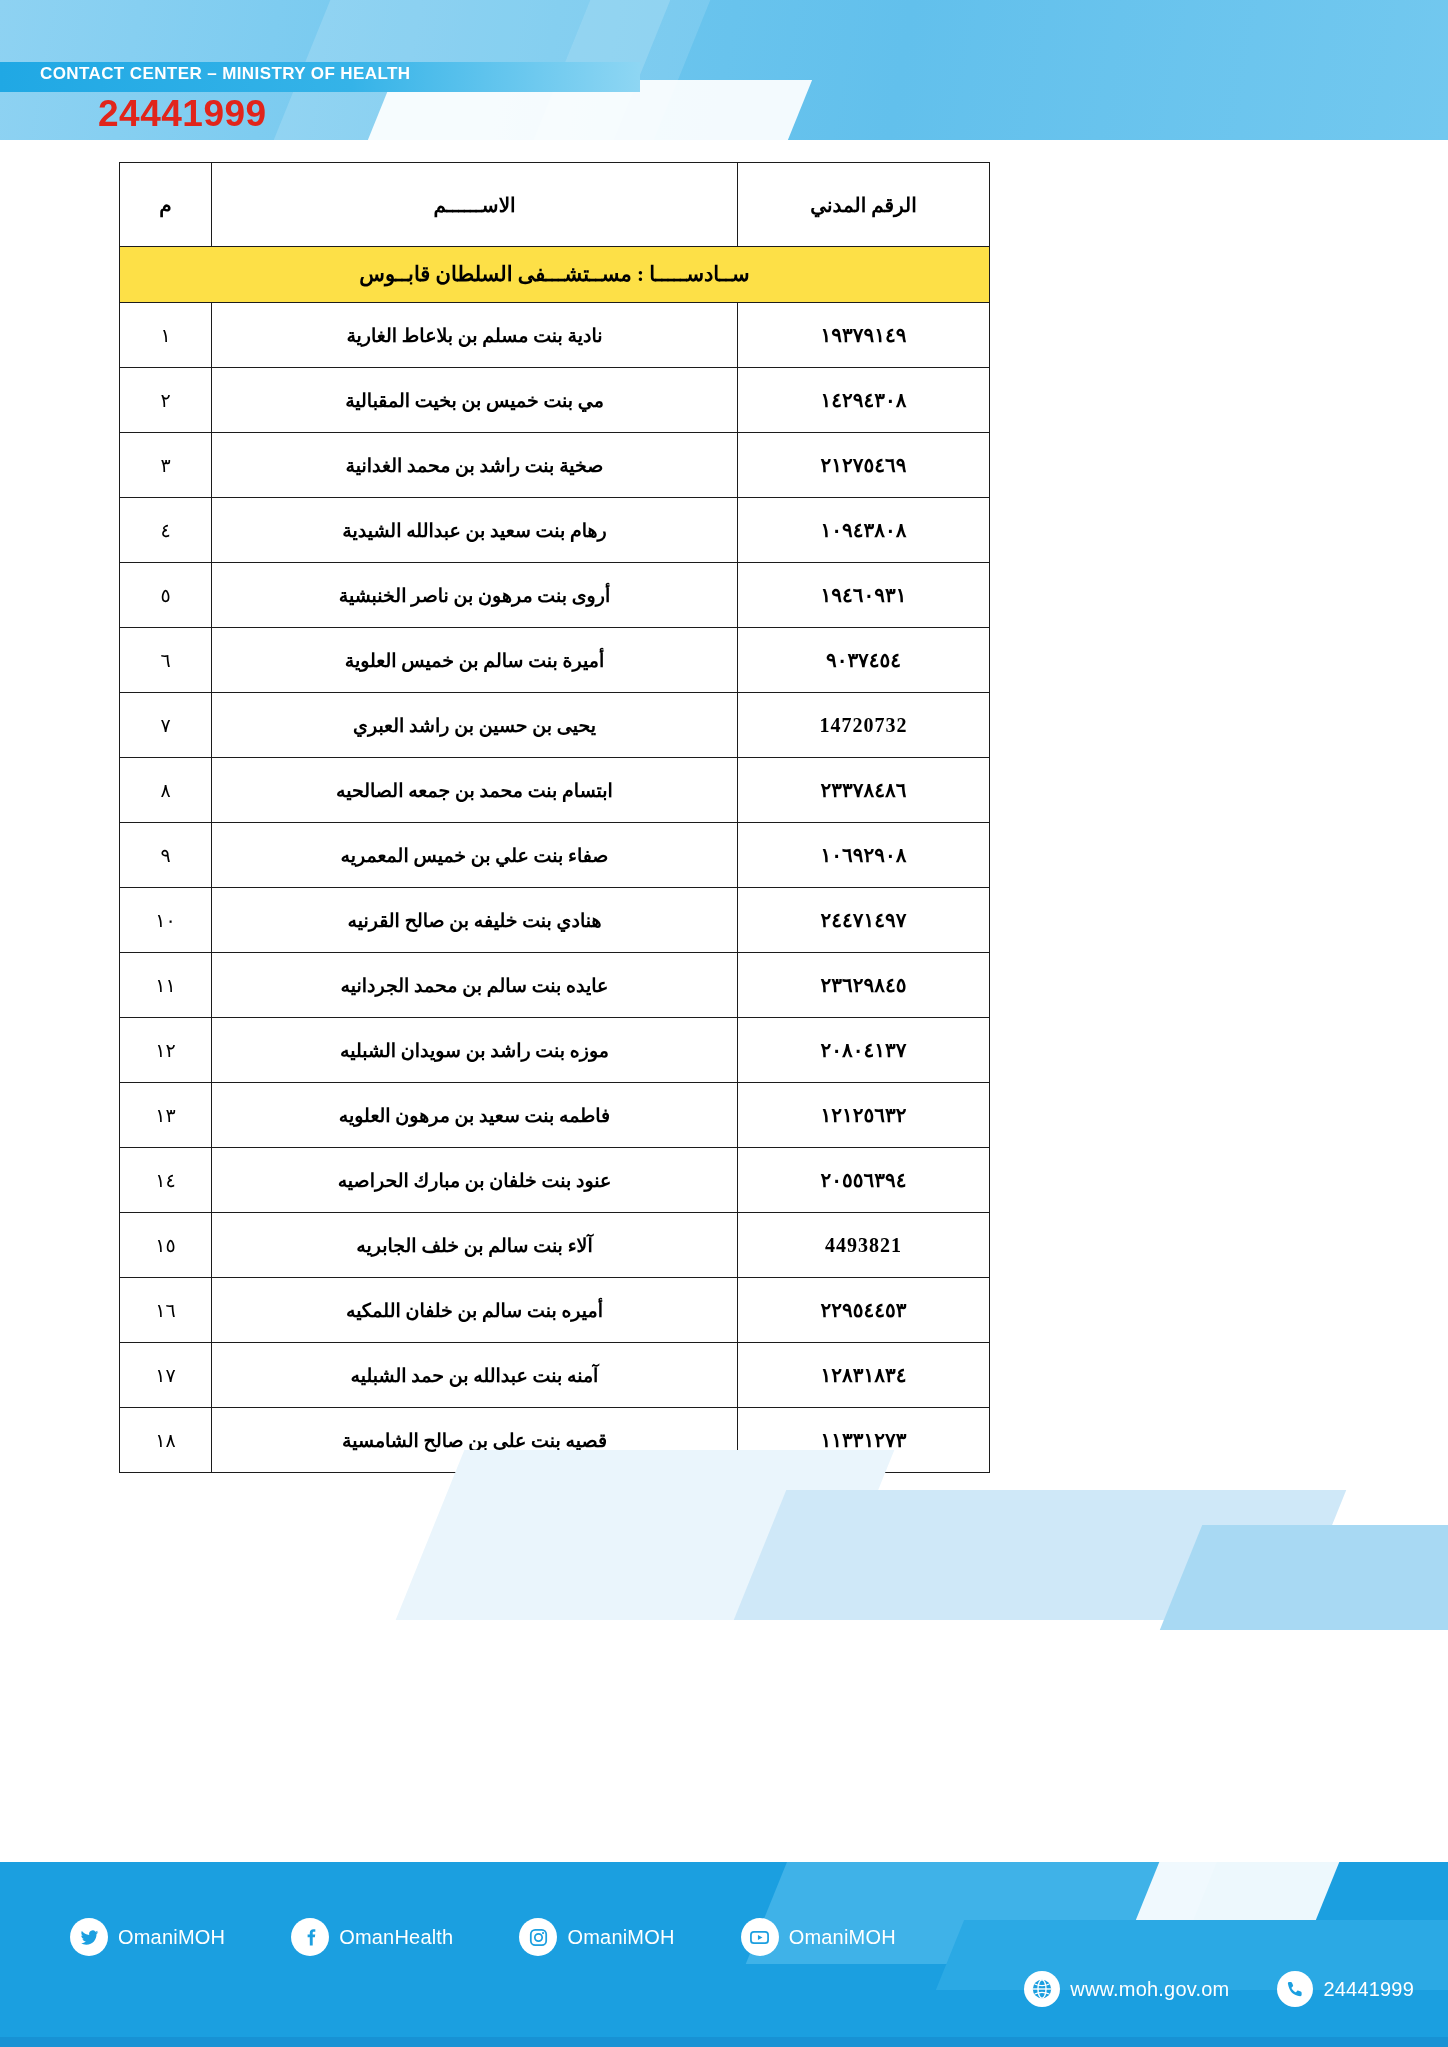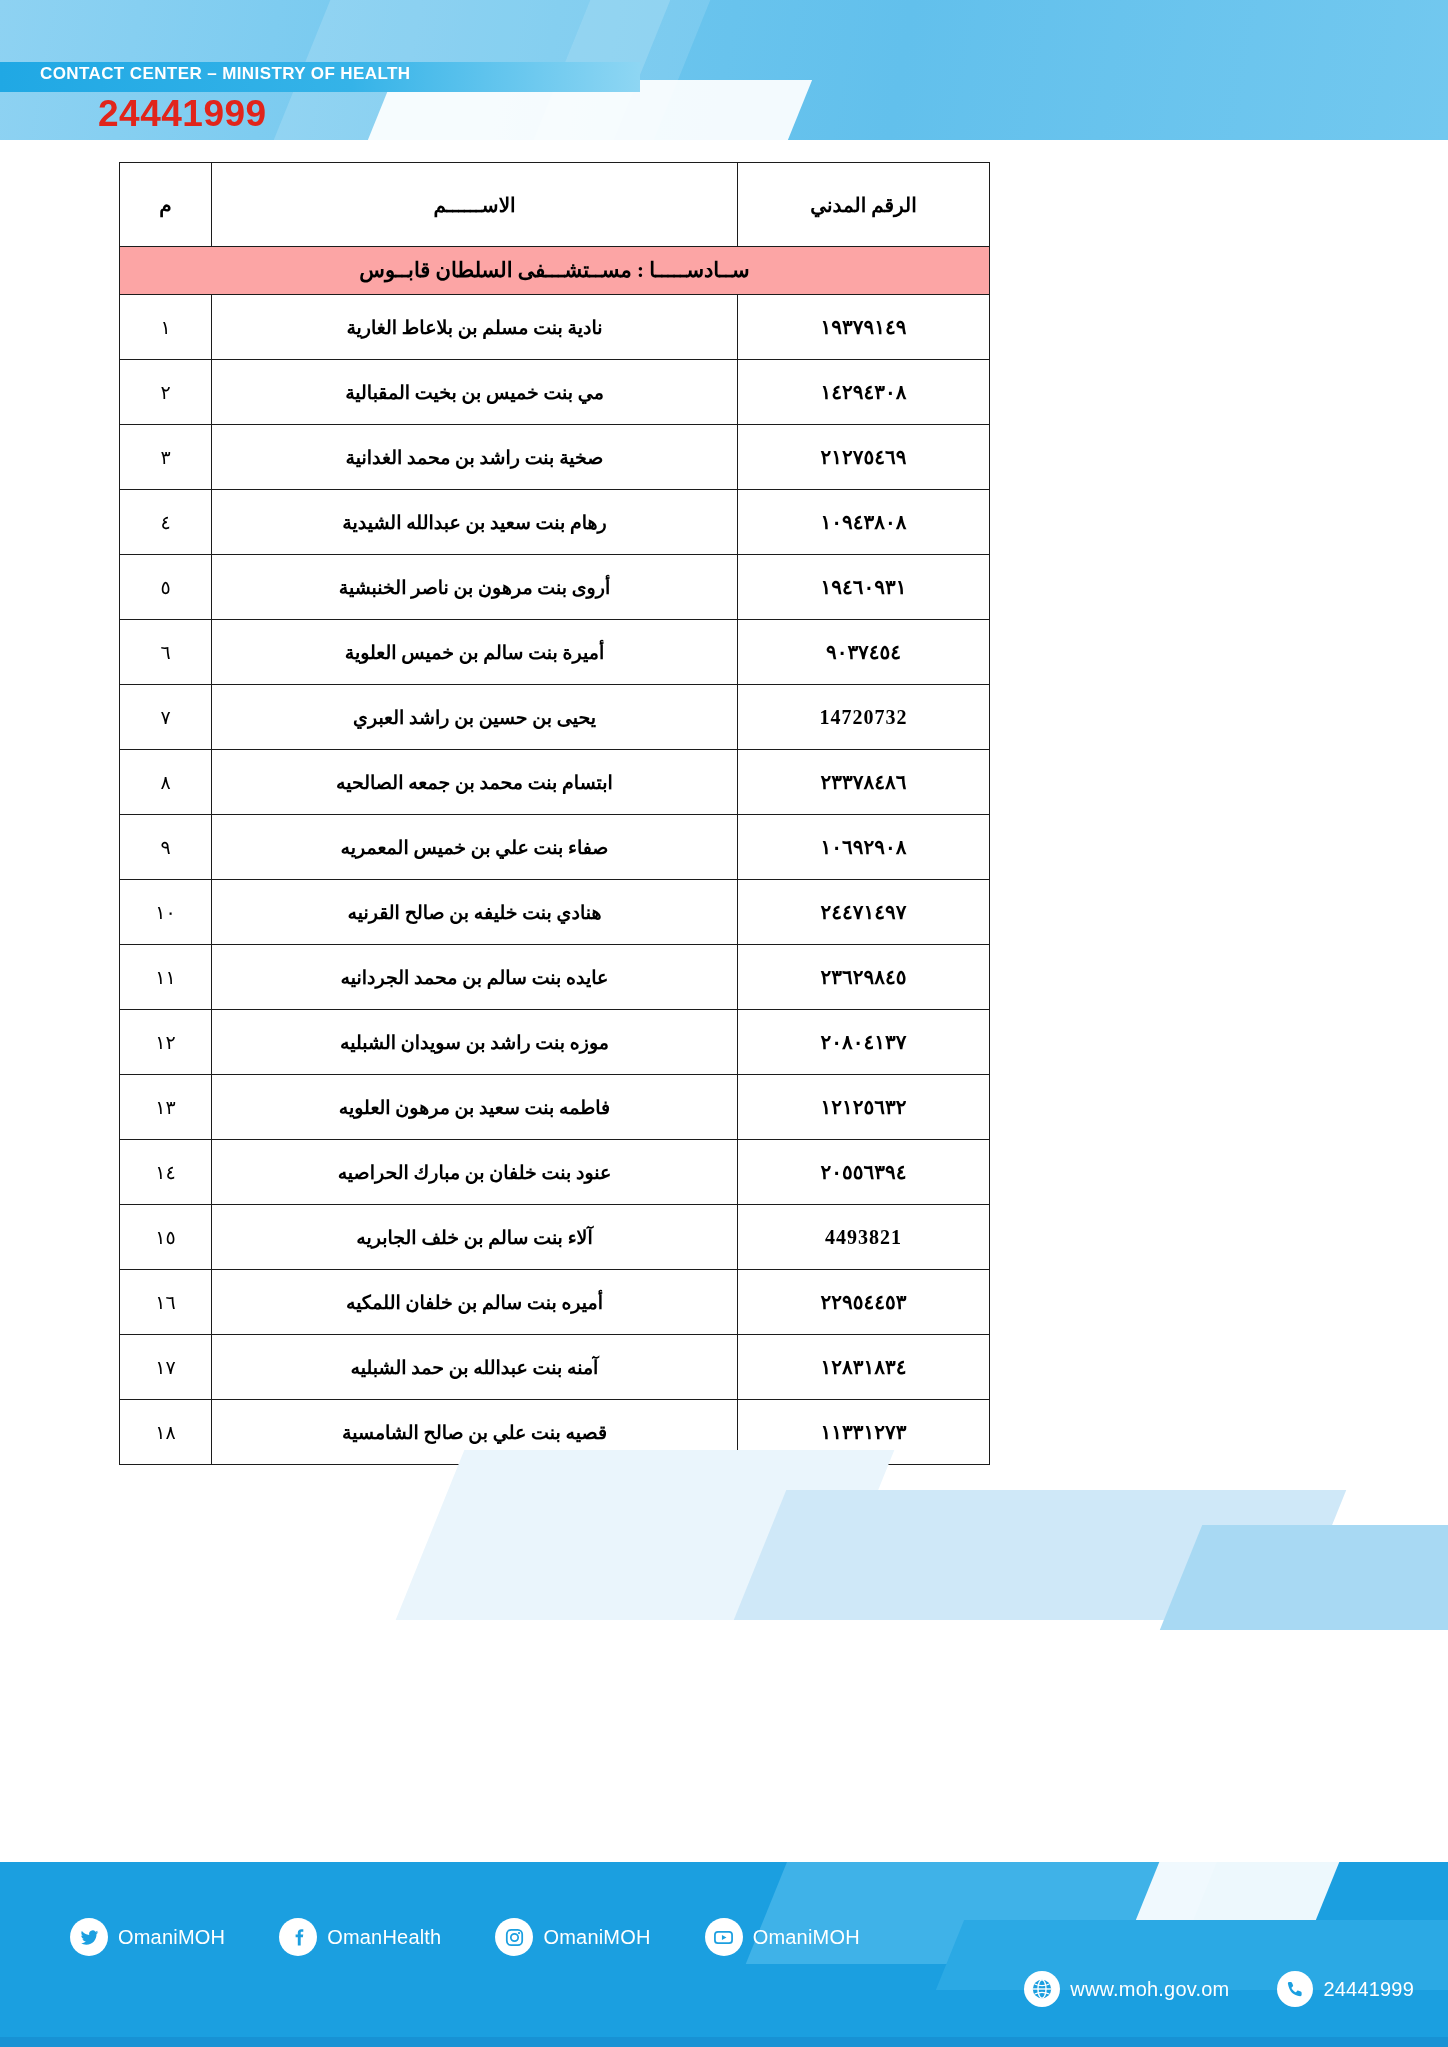--- a/index.html
+++ b/index.html
@@ -84,21 +84,21 @@
     text-align:center; vertical-align:middle;
     font-family:"Liberation Serif","DejaVu Serif",serif;
     color:#000000;
   }
   col.c-no   { width:92px; }
   col.c-name { width:526px; }
   col.c-cid  { width:252px; }
 
   th.h-cell { height:84px; font-size:20px; font-weight:bold; background:#ffffff; }
   td.sec-cell {
-    height:48px; background:#fca5a5;
+    height:56px; background:#fde047;
     font-size:21px; font-weight:bold;
     letter-spacing:0.5px;
   }
   td.r-no   { height:65px; font-size:19px; font-weight:normal; }
   td.r-name { height:65px; font-size:19px; font-weight:bold; }
   td.r-cid  { height:65px; font-size:20px; font-weight:bold; letter-spacing:1px; }
 
   
   .mid-decor { position:absolute; left:0; top:1430px; width:1448px; height:200px; overflow:hidden; }
   .md1 { position:absolute; top:20px; left:430px; width:430px; height:170px; background:#eaf5fc; transform:skewX(-22deg); }
@@ -110,21 +110,21 @@
     position:absolute; bottom:0; left:0; width:1448px; height:185px;
     background:#1b9fe0; overflow:hidden;
   }
   .ft-wedge1 { position:absolute; top:-18px; left:770px; width:430px; height:120px; background:#3fb2e8; transform:skewX(-22deg); }
   .ft-wedge2 { position:absolute; top:-22px; left:1150px; width:180px; height:90px; background:#ffffff; opacity:0.92; transform:skewX(-22deg); }
   .ft-wedge3 { position:absolute; top:58px; left:950px; width:620px; height:70px; background:#2ba9e4; transform:skewX(-22deg); }
   .ft-wedge4 { position:absolute; bottom:-6px; left:0px; width:1448px; height:16px; background:#1892d4; }
 
   .ft-social {
     position:absolute; top:52px; left:70px; height:46px;
-    display:flex; align-items:center; gap:4px; direction:ltr;
+    display:flex; align-items:center; gap:16px; direction:ltr;
   }
   .soc-item { display:flex; align-items:center; margin-right:50px; }
   .soc-badge {
     width:38px; height:38px; border-radius:50%;
     background:#ffffff; display:flex; align-items:center; justify-content:center;
     margin-right:10px; flex:0 0 auto;
   }
   .soc-label {
     font-family:"Liberation Sans","DejaVu Sans",sans-serif;
     font-size:20px; color:#ffffff; font-weight:normal; letter-spacing:0.2px;

